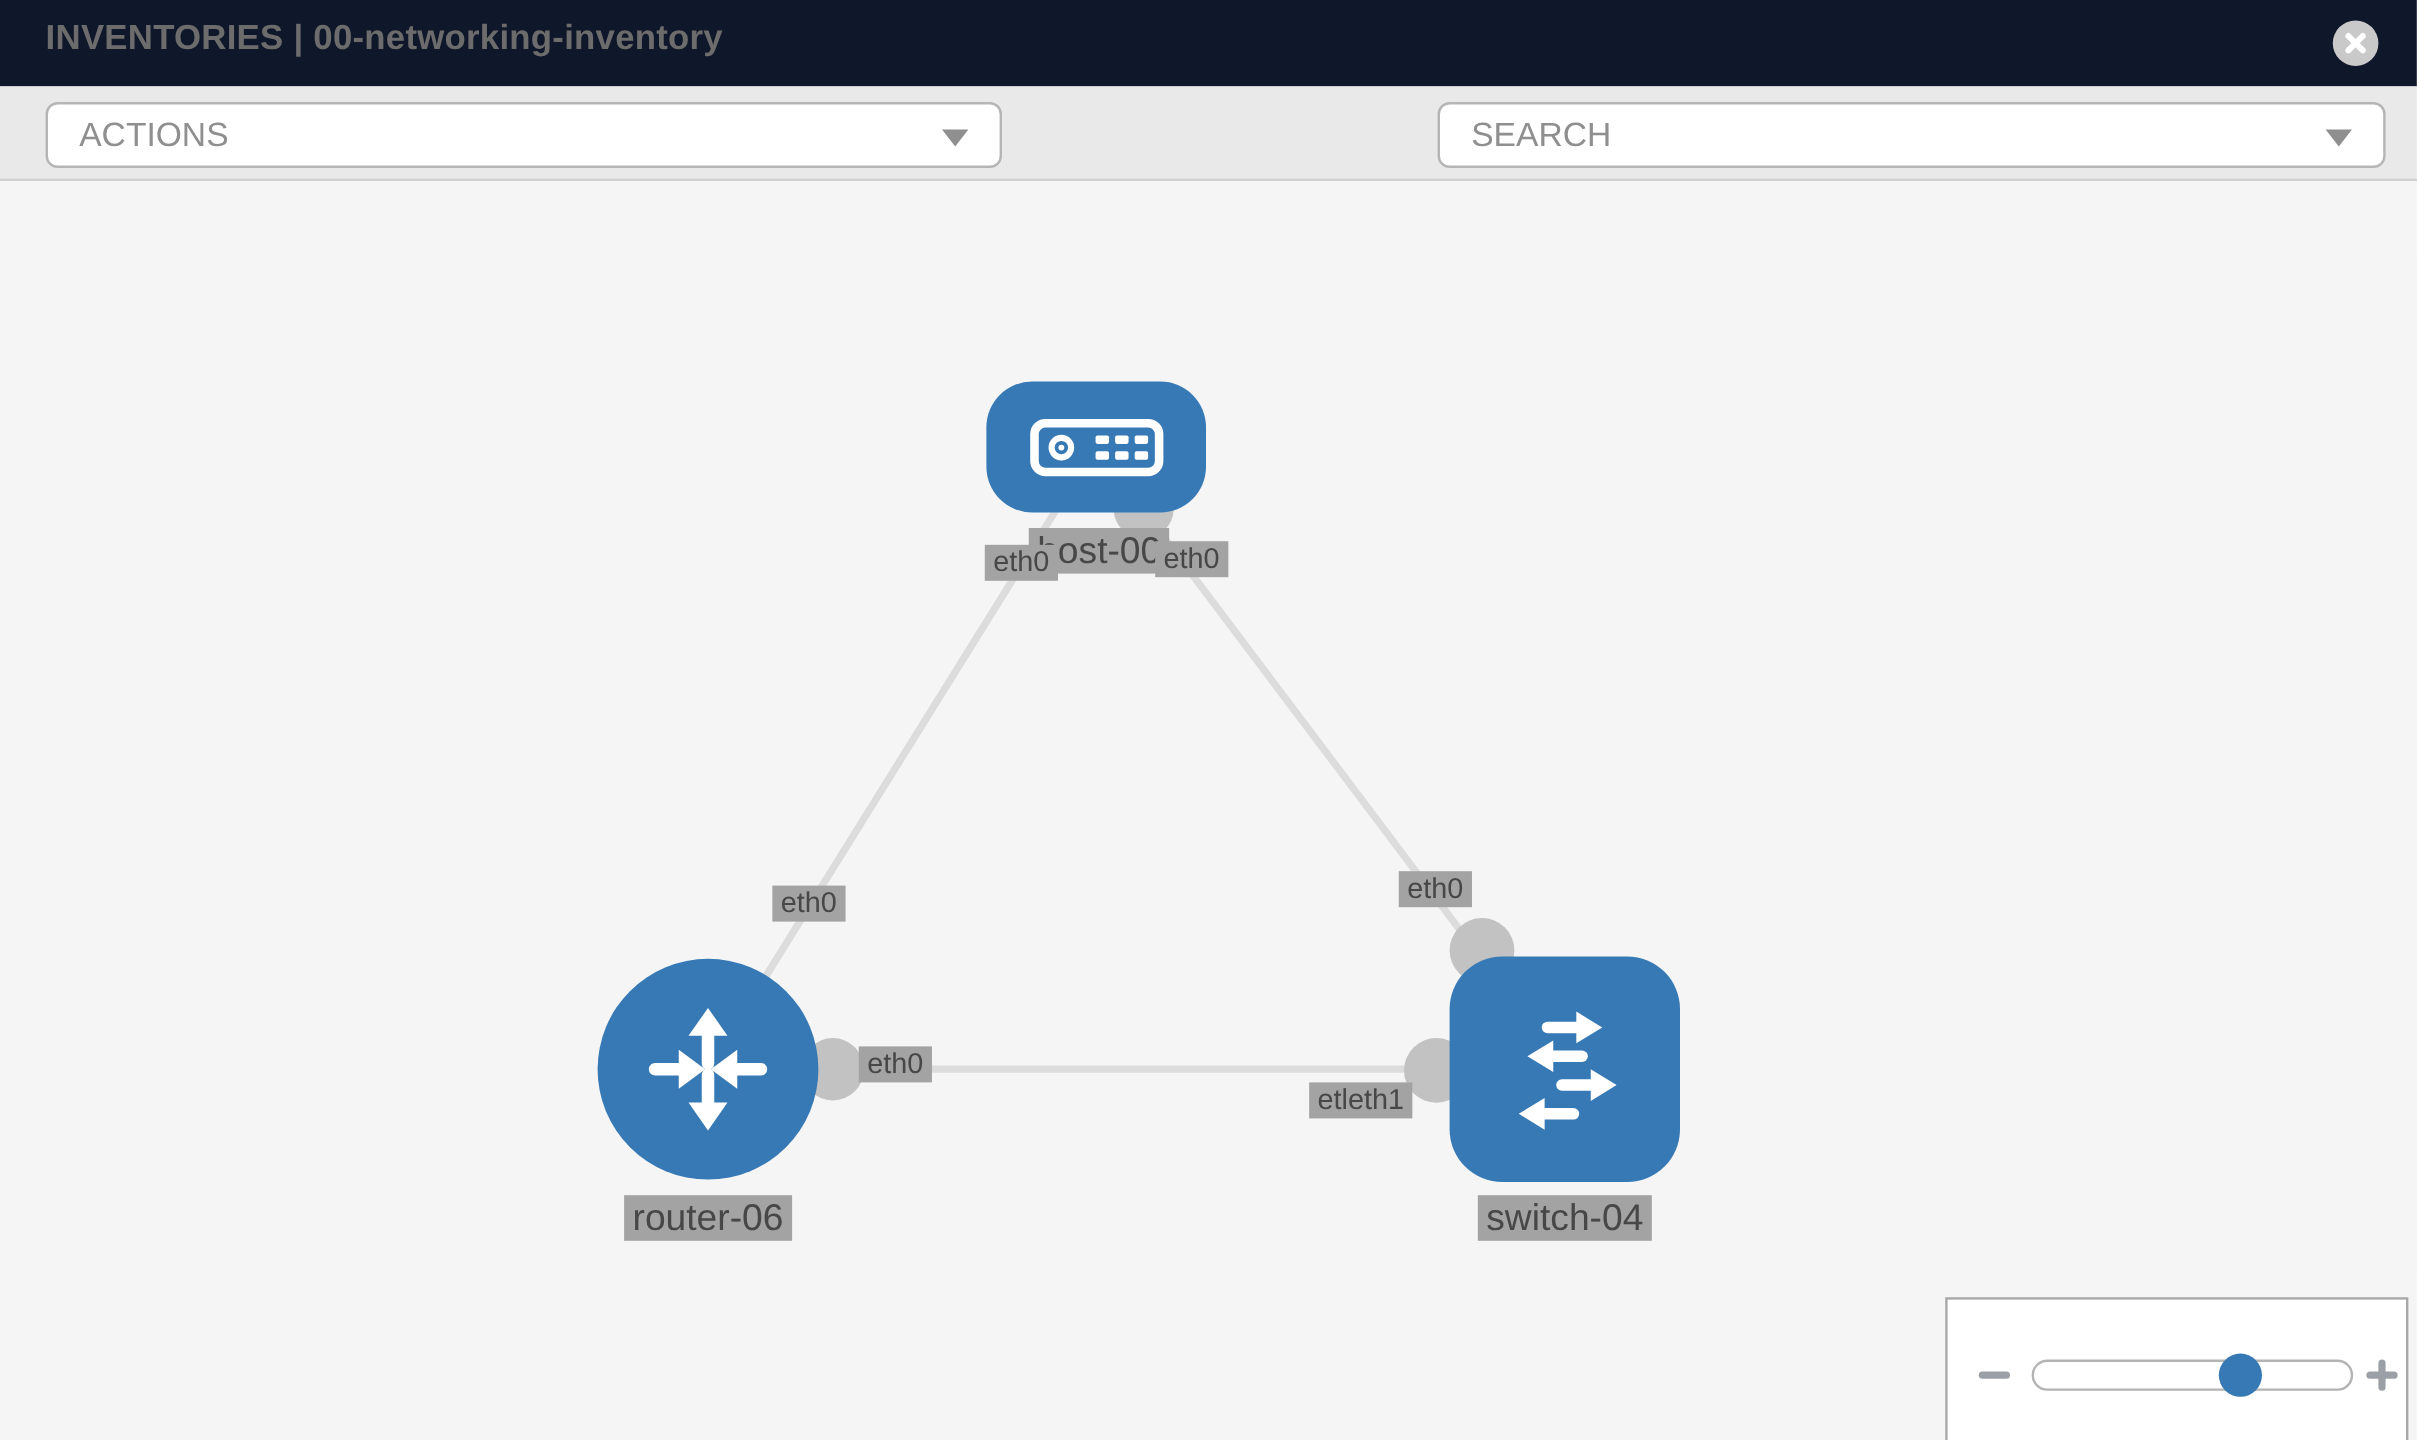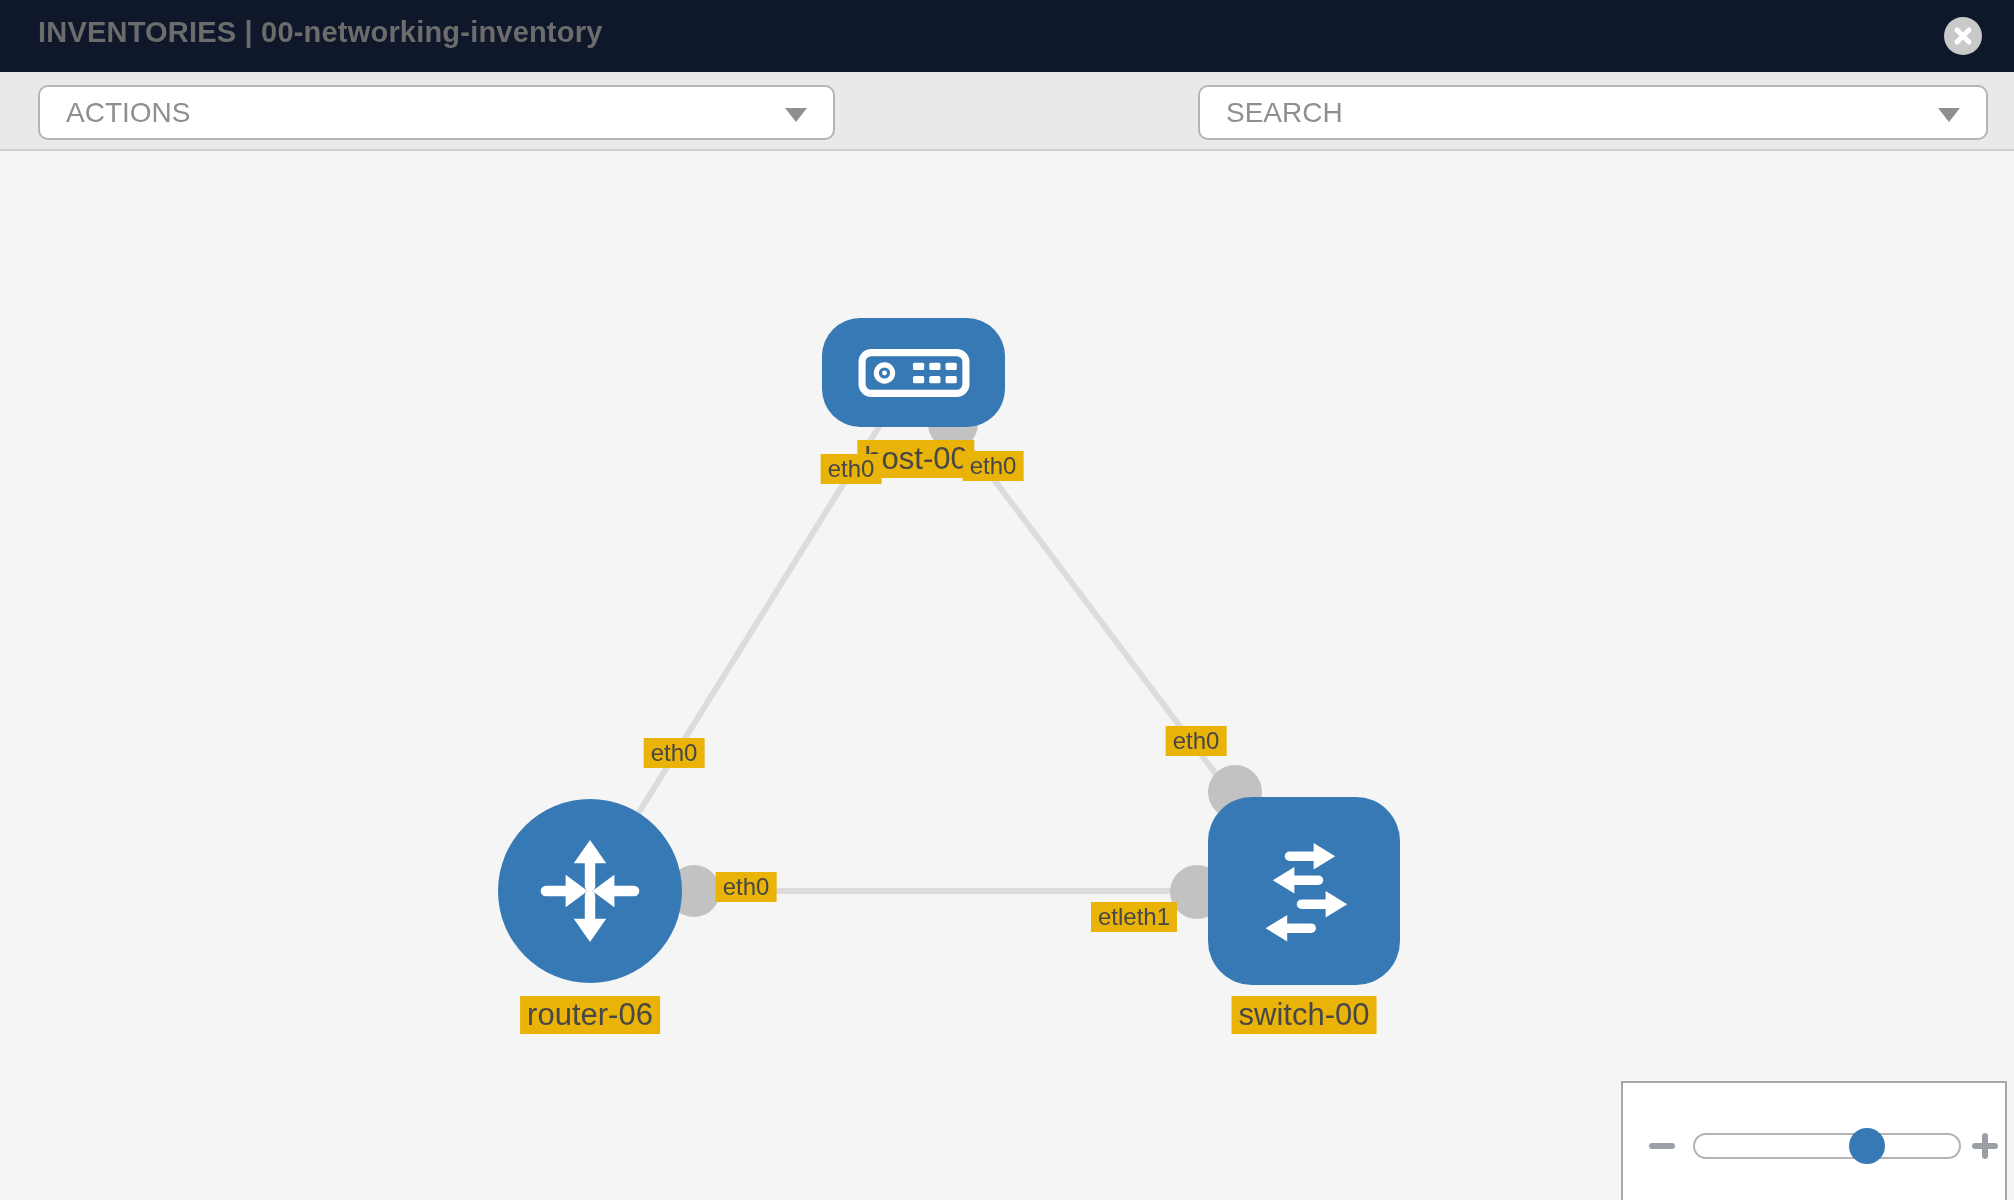--- a/index.html
+++ b/index.html
@@ -30,21 +30,21 @@
 
   
   .canvas { position:absolute; left:0; top:151px; width:2014px; height:1049px; background:#f5f5f5; }
   .links-layer { position:absolute; left:0; top:0; width:2014px; height:1049px; }
 
   .node { position:absolute; background:#3679b5; display:flex; align-items:center; justify-content:center; cursor:pointer; }
   .node-host   { left:822px;  top:167px; width:183px; height:109px; border-radius:38px; }
   .node-router { left:498px;  top:648px; width:184px; height:184px; border-radius:50%; }
   .node-switch { left:1208px; top:646px; width:192px; height:188px; border-radius:44px; }
 
-  .chip { position:absolute; transform:translateX(-50%); background:#eab308; color:#474747;
+  .chip { position:absolute; transform:translateX(-50%); background:#a3a3a3; color:#474747;
     padding:1px 7px; white-space:nowrap; }
   .node-label { font-size:31px; }
   .if-label   { font-size:24px; }
 
   
   .zoom-panel { position:absolute; left:1621px; top:1081px; width:386px; height:140px;
     background:#ffffff; border:2px solid #a8a8a8; }
   .zoom-level { position:absolute; left:0; top:8px; width:100%; text-align:center;
     font-size:27px; color:#151515; }
   .zoom-btn { position:absolute; top:48px; width:34px; height:30px; display:flex;
@@ -150,21 +150,21 @@
       <polygon points="24,41 42,30 42,52" fill="#ffffff"></polygon>
       <line x1="48" y1="61" x2="70" y2="61" stroke="#ffffff" stroke-width="8" stroke-linecap="round"></line>
       <polygon points="86,61 68,50 68,72" fill="#ffffff"></polygon>
       <line x1="56" y1="81" x2="34" y2="81" stroke="#ffffff" stroke-width="8" stroke-linecap="round"></line>
       <polygon points="18,81 36,70 36,92" fill="#ffffff"></polygon>
     </svg>
   </div>
 
   <div class="chip node-label" style="left:916px; top:289px;">host-00</div>
   <div class="chip node-label" style="left:590px; top:845px;">router-06</div>
-  <div class="chip node-label" style="left:1304px; top:845px;">switch-00</div>
+  <div class="chip node-label" style="left:1304px; top:845px;">switch-04</div>
 
   <div class="chip if-label" style="left:851px; top:303px;">eth0</div>
   <div class="chip if-label" style="left:993px; top:300px;">eth0</div>
   <div class="chip if-label" style="left:674px; top:587px;">eth0</div>
   <div class="chip if-label" style="left:1196px; top:575px;">eth0</div>
   <div class="chip if-label" style="left:746px; top:721px;">eth0</div>
   <div class="chip if-label" style="left:1134px; top:751px;">etleth1</div>
 </div>
 
 <div class="zoom-panel">

